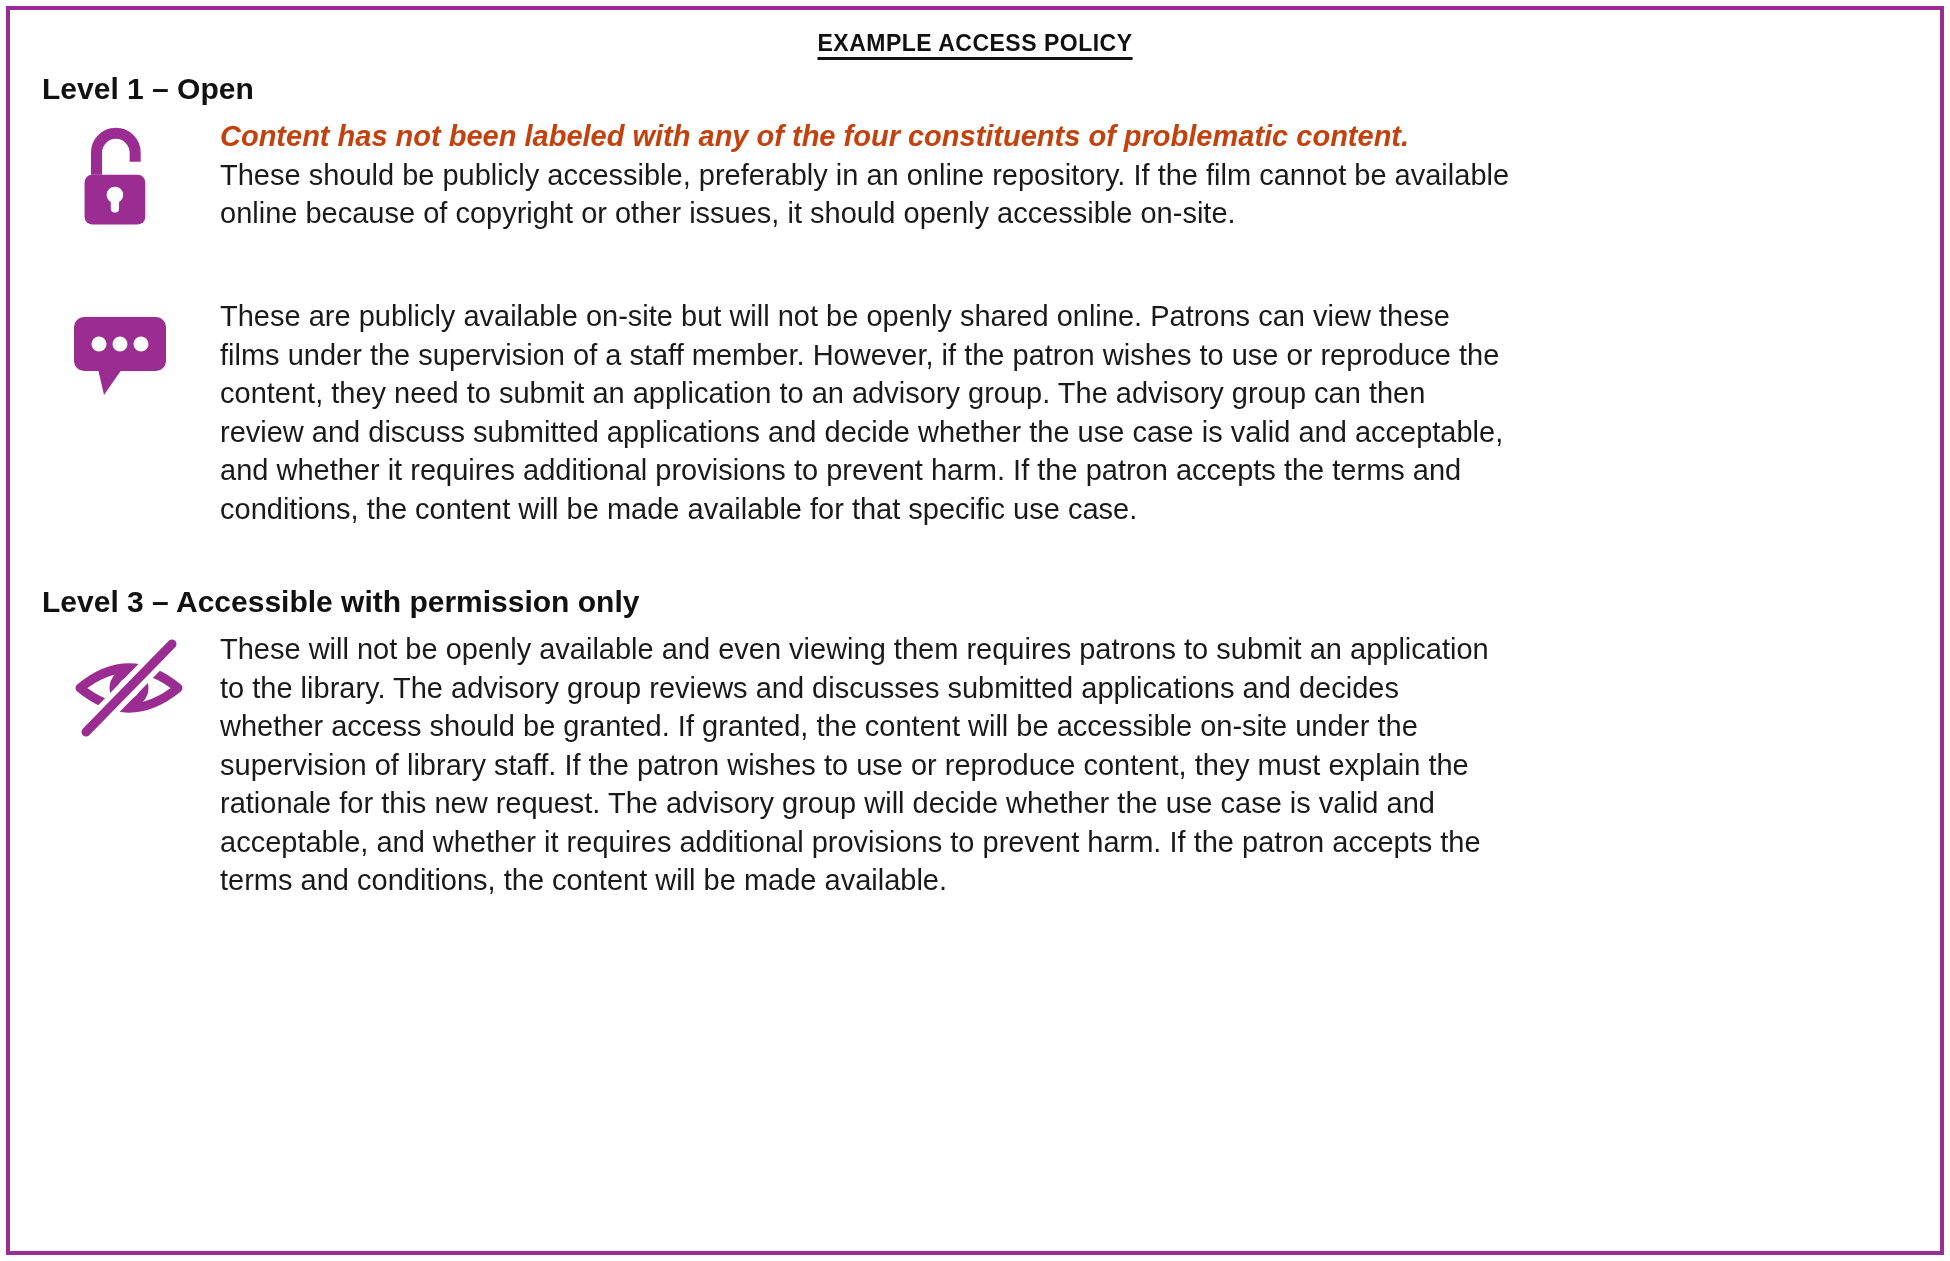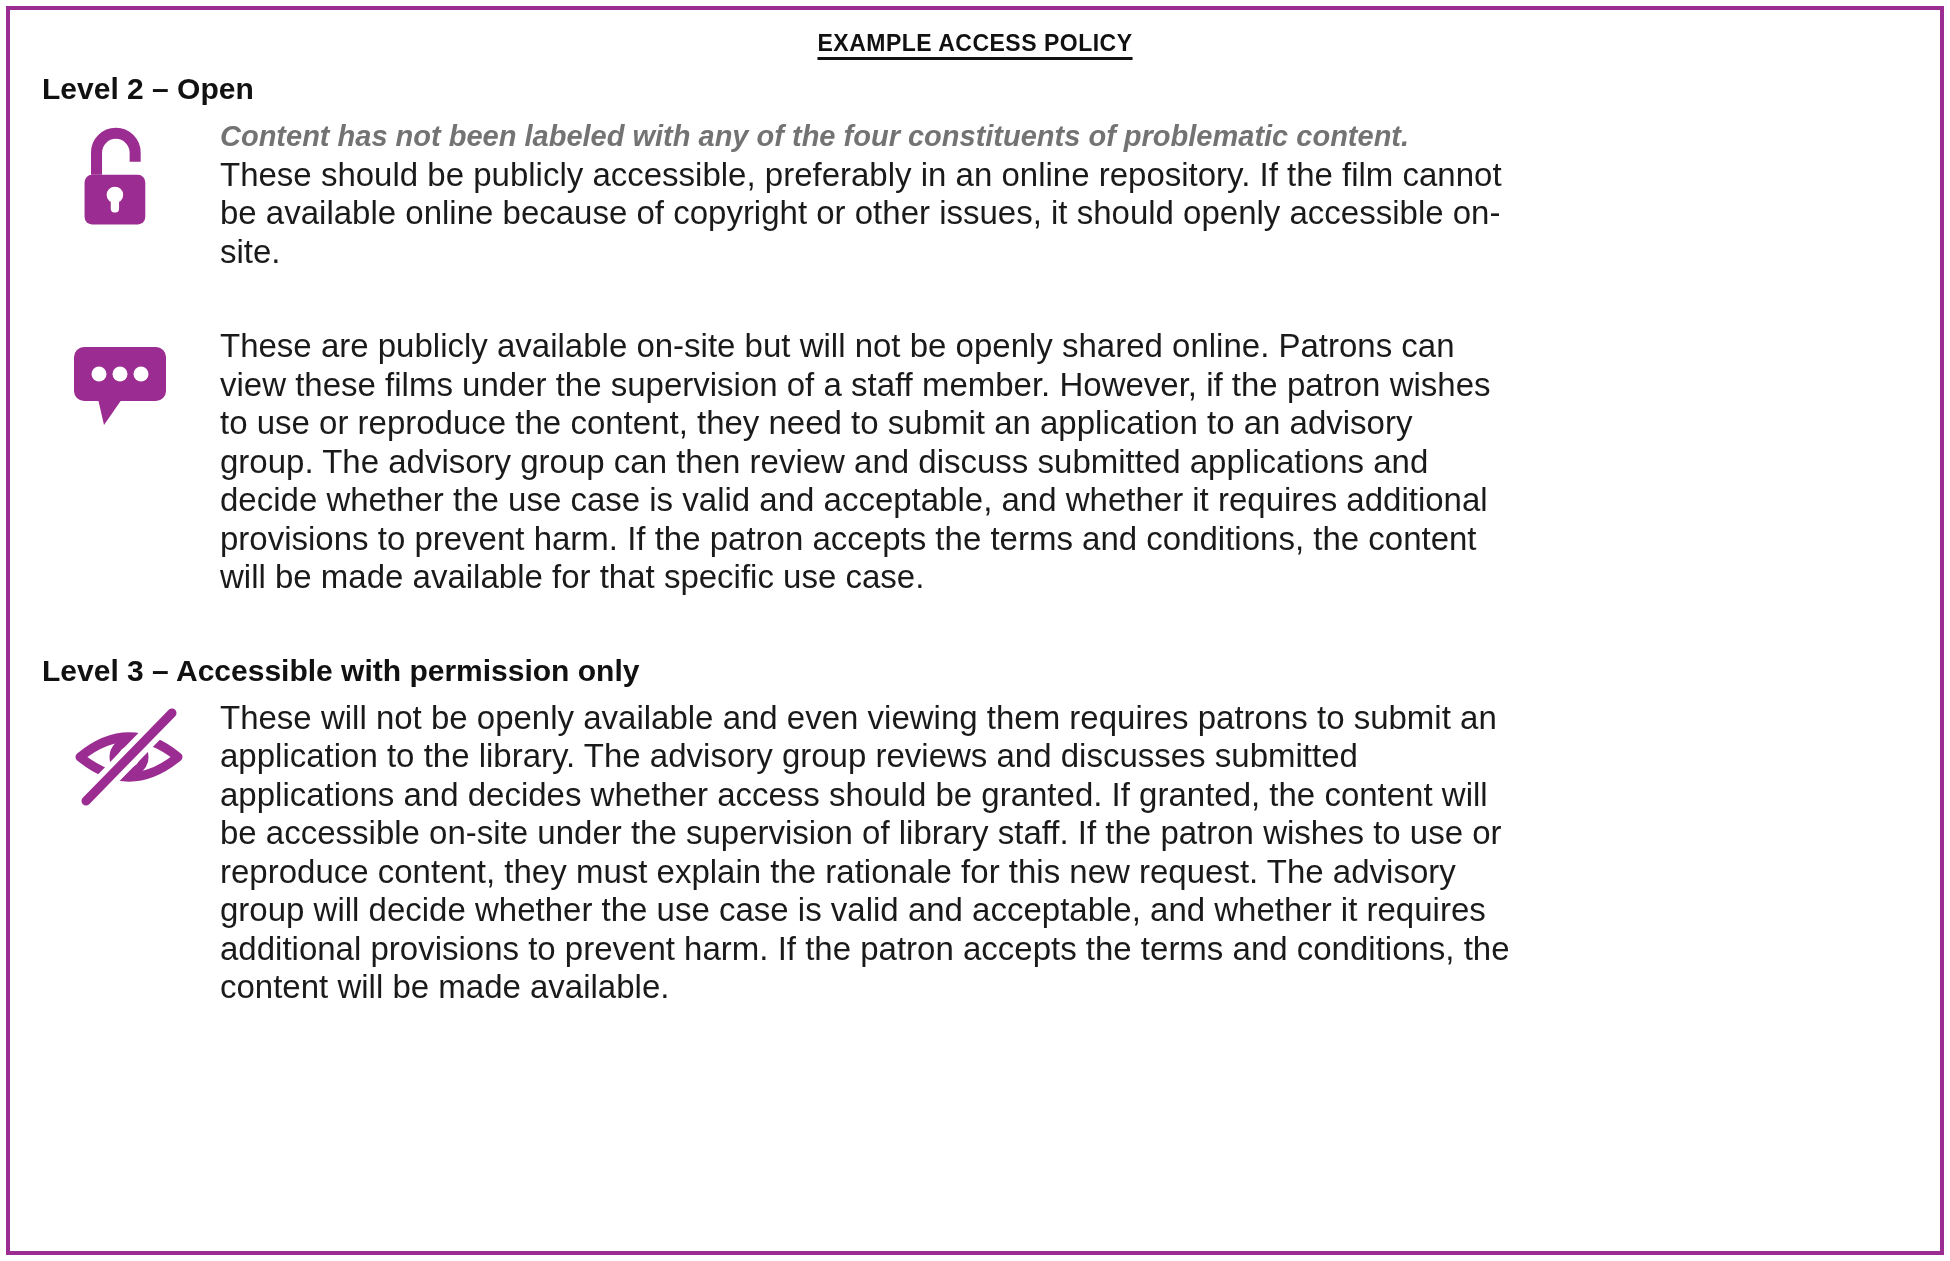--- a/index.html
+++ b/index.html
@@ -50,40 +50,40 @@
     flex: 1 1 auto;
     max-width: 1320px;
     padding-right: 30px;
   }
   .lead {
     font-size: 29px;
     font-weight: 800;
     font-style: italic;
     line-height: 38.5px;
     margin: 0;
-    color: #737373;
+    color: #c2410c;
   }
   .body-text {
-    font-size: 33px;
+    font-size: 29px;
     font-weight: 400;
     line-height: 38.5px;
     margin: 0;
     color: #1a1a1a;
   }
   svg { display: block; }
 </style>
 </head>
 <body>
 
 <div class="frame">
 
   <h1 class="doc-title">EXAMPLE ACCESS POLICY</h1>
 
   <section class="level">
-    <h2 class="level-heading">Level 2 – Open</h2>
+    <h2 class="level-heading">Level 1 – Open</h2>
     <div class="level-row">
       <div class="icon-col">
         <svg width="92" height="116" viewBox="0 0 100 126" aria-hidden="true">
 
           <path d="M31 54 L31 30 A21 21 0 0 1 73 30 L73 40" fill="none" stroke="currentColor" stroke-width="12" stroke-linecap="butt"></path>
 
           <rect x="18" y="54" width="66" height="54" rx="8" fill="currentColor"></rect>
 
           <circle cx="51" cy="76" r="9" fill="#ffffff"></circle>
           <rect x="46.5" y="78" width="9" height="17" rx="4" fill="#ffffff"></rect>

